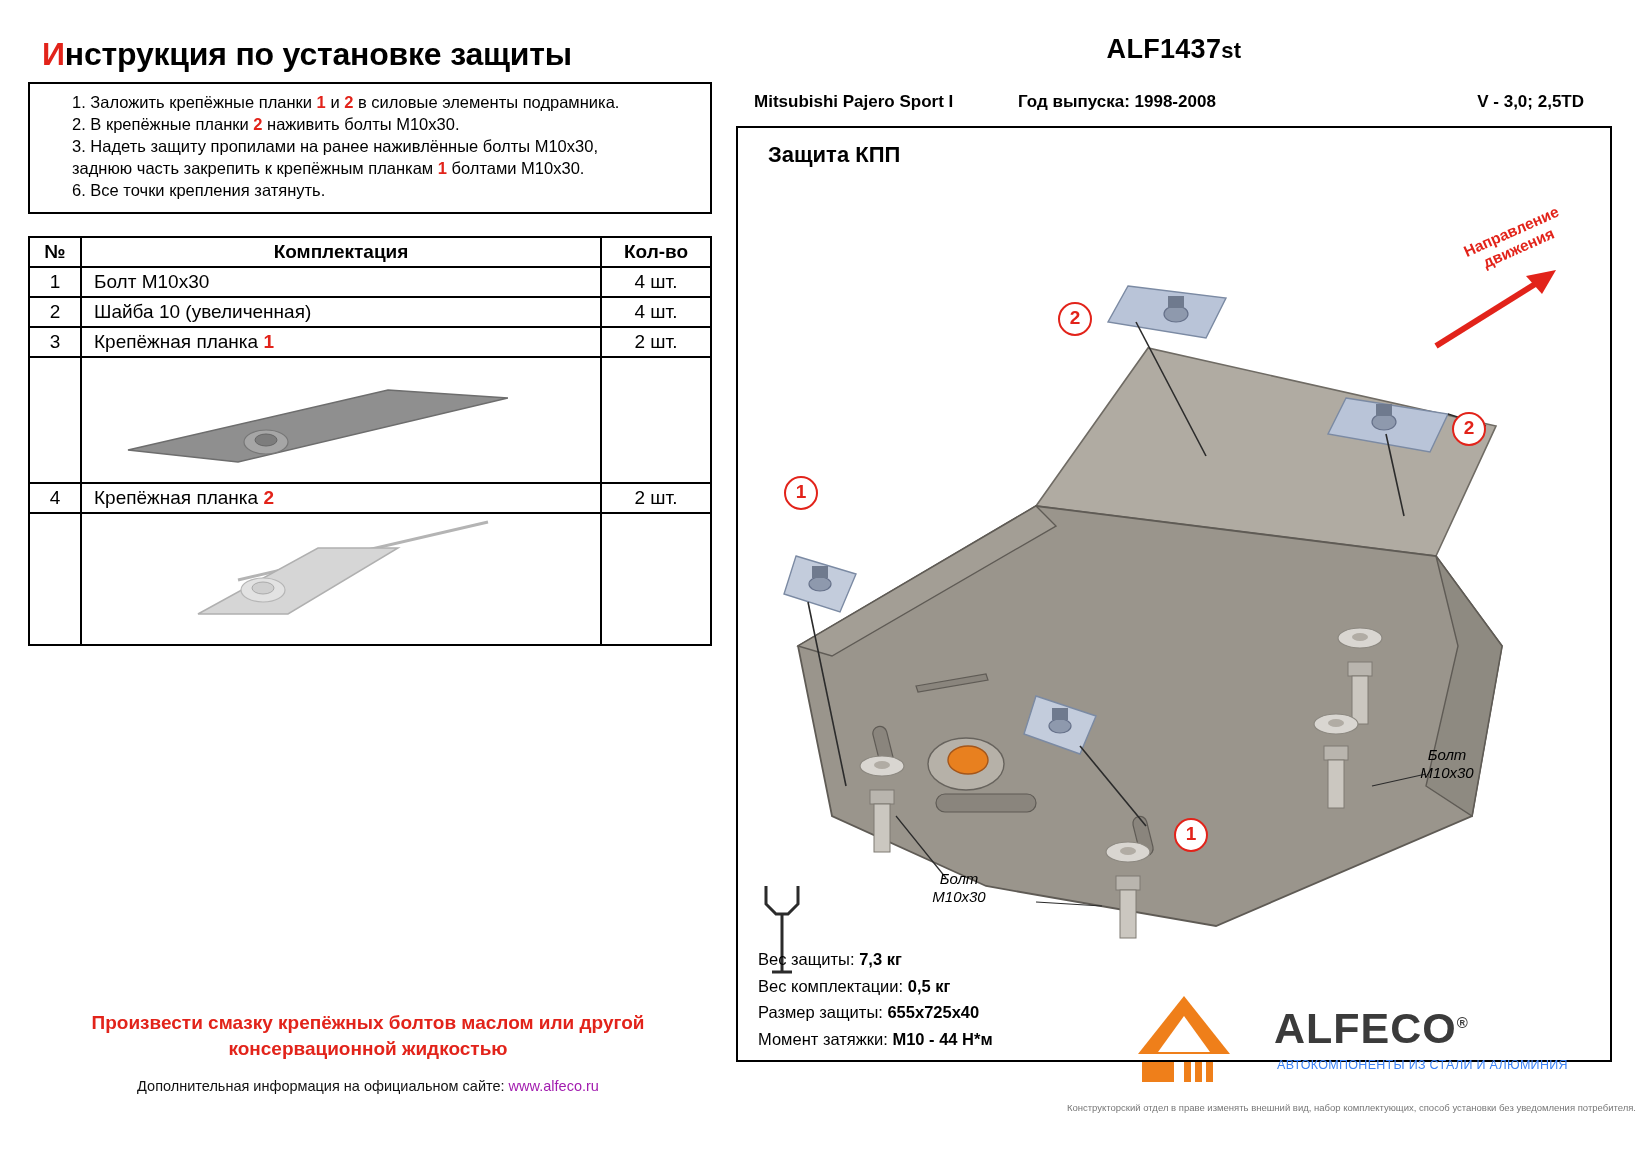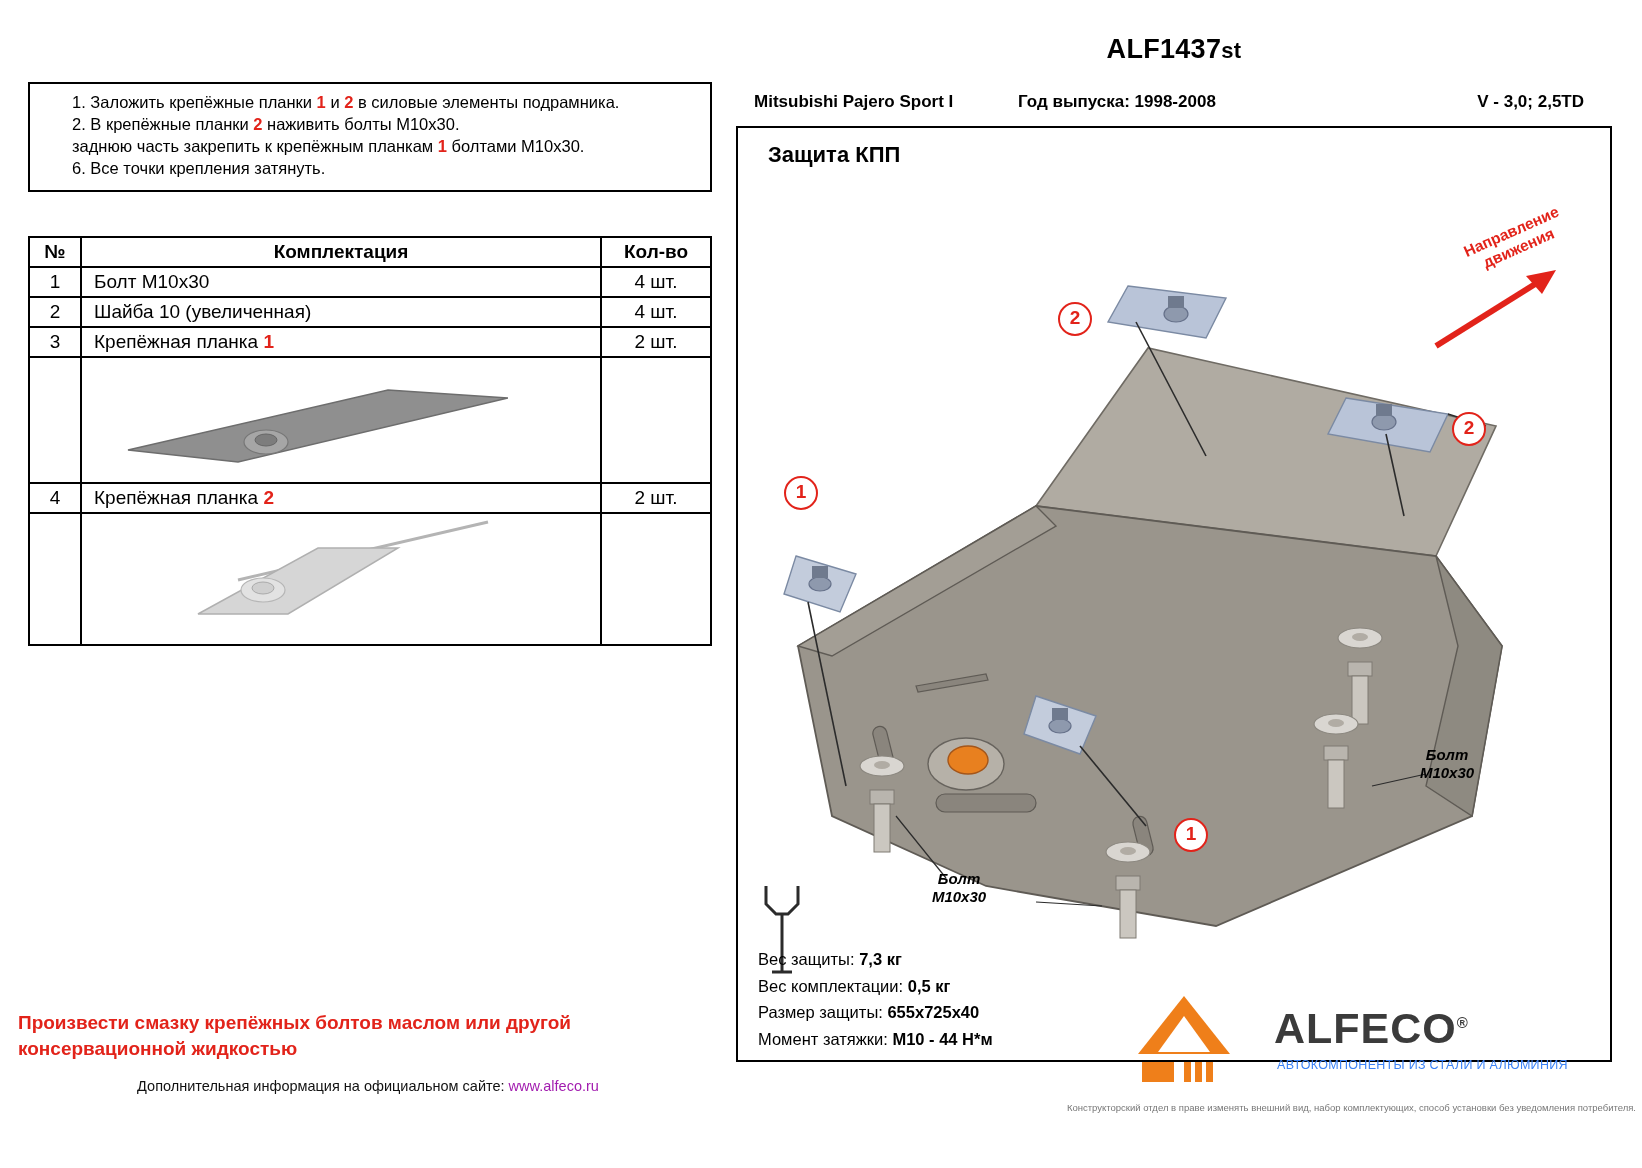--- a/index.html
+++ b/index.html
@@ -46,21 +46,21 @@
   .tbl th{font-weight:bold;font-size:19px;}
   .col-n{width:38px;text-align:center;}
   .col-q{width:96px;text-align:center;}
   .tbl td.col-name{padding-left:12px;}
   .tbl .red{color:#e2231a;font-weight:bold;}
   .rowimg{height:118px;position:relative;}
   .rowimg2{height:124px;position:relative;}
 
   
   .notice{
-    position:absolute;left:18px;top:1010px;width:700px;
+    position:absolute;left:18px;top:1010px;width:700px;text-align:center;
     color:#e2231a;font-weight:bold;font-size:19px;line-height:1.35;
   }
   .notice-sub{
     position:absolute;left:18px;top:1078px;width:700px;text-align:center;
     font-size:14.5px;color:#111;
   }
   .notice-sub .link{color:#a21caf;}
 
   
   .right{position:absolute;left:736px;top:34px;width:876px;height:1060px;padding-left:36px;}
@@ -100,44 +100,46 @@
   .logo-reg{font-size:15px;vertical-align:super;}
   .logo-sub{
     position:absolute;left:155px;top:66px;font-size:12.5px;color:#3b82f6;letter-spacing:0.3px;
   }
   .disclaimer{
     position:absolute;left:736px;top:1102px;width:900px;text-align:right;
     font-size:9.5px;color:#777;
   }
   .drawing{position:absolute;left:0;top:92px;width:876px;height:936px;}
   .lbl-bolt{
-    position:absolute;font-size:15px;font-weight:bold;font-style:italic;text-align:center;line-height:1.2;
+    position:absolute;font-size:15px;font-weight:normal;font-style:italic;text-align:center;line-height:1.2;
   }
   .dir-label{
     position:absolute;right:12px;top:96px;width:170px;text-align:center;
     color:#e2231a;font-weight:bold;font-size:15.5px;line-height:1.15;
     transform:rotate(-24deg);transform-origin:center;
   }
   .marker{
     position:absolute;width:30px;height:30px;border:2px solid #e2231a;border-radius:50%;
     color:#e2231a;font-weight:bold;font-size:19px;text-align:center;line-height:27px;
     background:#fff;
   }
 </style>
 </head>
 <body>
 
 <div class="page">
 
   <div class="left">
 
+    <div class="title"><span class="red">И</span><span>нструкция по установке защиты</span></div>
 
     <div class="instructions">
       <div>1. Заложить крепёжные планки <span class="red">1</span> и <span class="red">2</span> в силовые элементы подрамника.</div>
       <div>2. В крепёжные планки <span class="red">2</span> наживить болты М10х30.</div>
+      <div>3. Надеть защиту пропилами на ранее наживлённые болты М10х30,</div>
       <div>заднюю часть закрепить к крепёжным планкам <span class="red">1</span> болтами М10х30.</div>
       <div>6. Все точки крепления затянуть.</div>
     </div>
 
     <table class="tbl">
       <tbody>
           <tr>
         <th class="col-n">№</th>
         <th>Комплектация</th>
         <th class="col-q">Кол-во</th>

